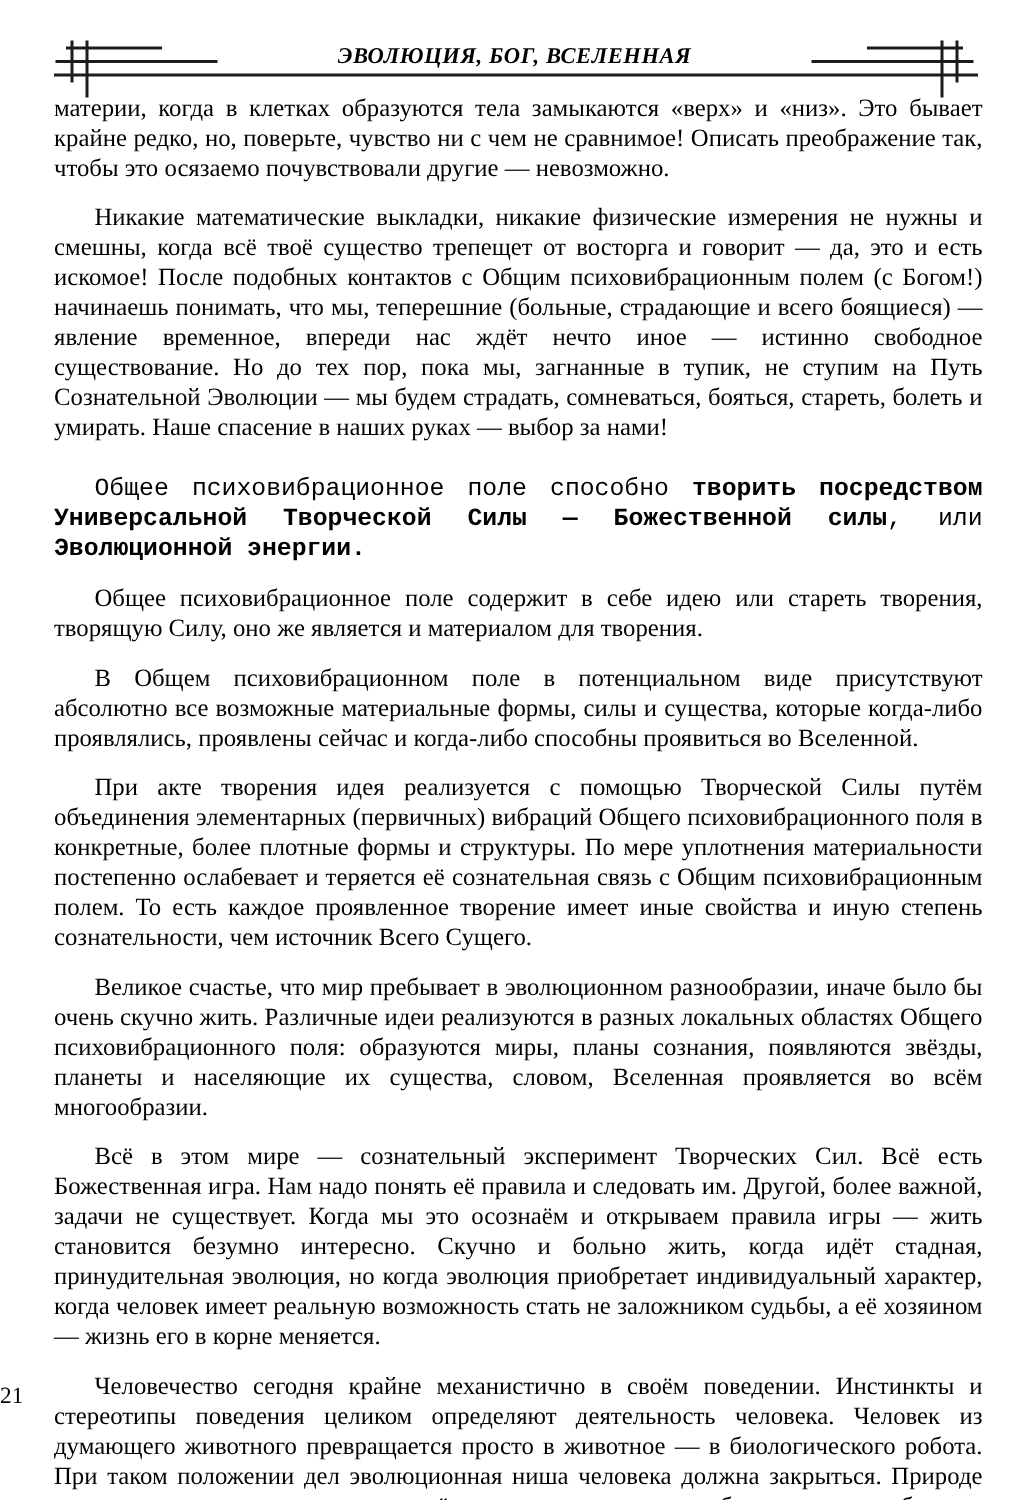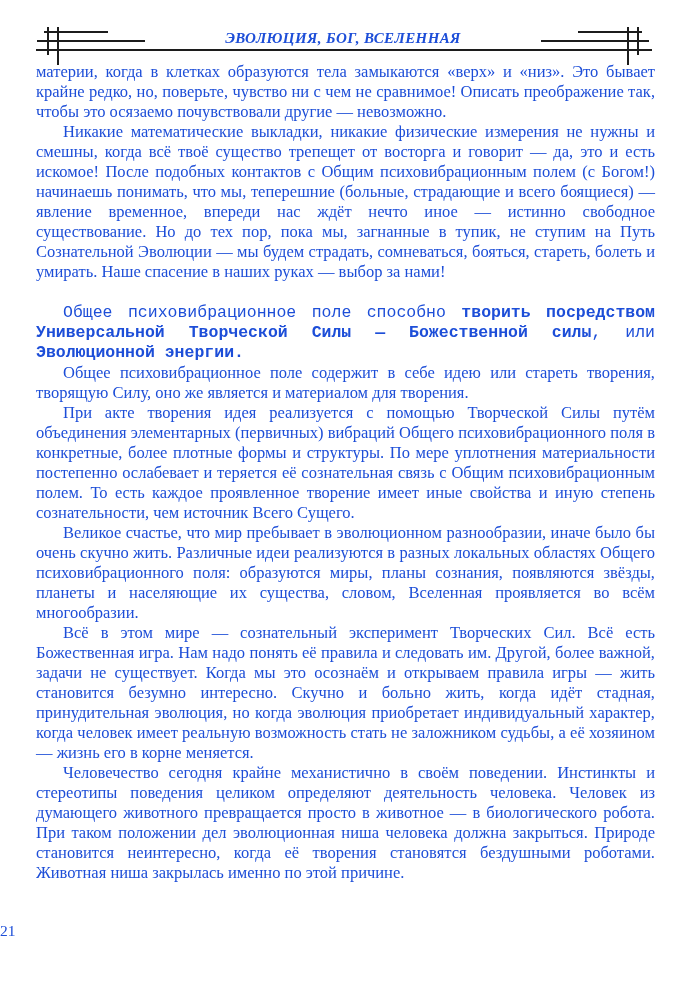--- a/index.html
+++ b/index.html
@@ -2,21 +2,21 @@
 <html lang="ru"><head>
 <meta charset="utf-8">
 <style>
   html, body { margin: 0; padding: 0; background: #e8e8e8; }
   .page {
     position: relative;
     width: 686px;
     height: 1000px;
     margin: 0 auto;
     background: #ffffff;
-    color: #1d4ed8;
+    color: #000000;
     font-family: "Liberation Serif", "DejaVu Serif", serif;
     overflow: hidden;
   }
   
   .page-header { position: absolute; top: 0; left: 0; right: 0; height: 60px; }
   .orn { position: absolute; background: #1c1c1c; }
   .rule    { left: 36px; right: 34px; top: 49px; height: 2px; }
   .orn-l1  { left: 44px;  top: 31px; width: 64px;  height: 2px; }
   .orn-l2  { left: 37px;  top: 40px; width: 108px; height: 2px; }
   .orn-lv1 { left: 47px;  top: 27px; width: 2px;   height: 28px; }
@@ -33,21 +33,21 @@
   }
   
   .page-text {
     position: absolute; top: 62px; left: 36px; right: 31px;
     text-align: justify;
     font-size: 16.5px;
     line-height: 20px;
     hyphens: auto;
   }
   .page-text p { margin: 0; }
-  .page-text p.indent { text-indent: 27px; }
+  .page-text p.indent { text-indent: 27px; margin-top: 13px; }
   .page-text p.space-before { margin-top: 21px; font-family: Liberation Mono, monospace; }
   .page-text .bold { font-weight: bold; }
   
   .page-footer {
     position: absolute; left: 0; right: 14px; top: 922px;
     font-size: 15.5px;
   }
 </style>
 </head>
 <body>
@@ -65,20 +65,21 @@
     <div class="orn orn-rv1"></div>
     <div class="orn orn-rv2"></div>
     <div class="running-title">ЭВОЛЮЦИЯ, БОГ, ВСЕЛЕННАЯ</div>
   </header>
 
   <main class="page-text">
       <p class=""><span>материи, когда в клетках образуются тела замыкаются «верх» и «низ». Это бывает крайне редко, но, поверьте, чувство ни с чем не сравнимое! Описать преображение так, чтобы это осязаемо почувствовали другие — невозможно.</span></p>
       <p class="indent"><span>Никакие математические выкладки, никакие физические измерения не нужны и смешны, когда всё твоё существо трепещет от восторга и говорит — да, это и есть искомое! После подобных контактов с Общим психовибрационным полем (с Богом!) начинаешь понимать, что мы, теперешние (больные, страдающие и всего боящиеся) — явление временное, впереди нас ждёт нечто иное — истинно свободное существование. Но до тех пор, пока мы, загнанные в тупик, не ступим на Путь Сознательной Эволюции — мы будем страдать, сомневаться, бояться, стареть, болеть и умирать. Наше спасение в наших руках — выбор за нами!</span></p>
       <p class="indent space-before"><span>Общее психовибрационное поле способно </span><span class="bold">творить посредством Универсальной Творческой Силы — Божественной силы</span><span>, или </span><span class="bold">Эволюционной энергии.</span></p>
       <p class="indent"><span>Общее психовибрационное поле содержит в себе идею или стареть творения, творящую Силу, оно же является и материалом для творения.</span></p>
+      <p class="indent"><span>В Общем психовибрационном поле в потенциальном виде присутствуют абсолютно все возможные материальные формы, силы и существа, которые когда-либо проявлялись, проявлены сейчас и когда-либо способны проявиться во Вселенной.</span></p>
       <p class="indent"><span>При акте творения идея реализуется с помощью Творческой Силы путём объединения элементарных (первичных) вибраций Общего психовибрационного поля в конкретные, более плотные формы и структуры. По мере уплотнения материальности постепенно ослабевает и теряется её сознательная связь с Общим психовибрационным полем. То есть каждое проявленное творение имеет иные свойства и иную степень сознательности, чем источник Всего Сущего.</span></p>
       <p class="indent"><span>Великое счастье, что мир пребывает в эволюционном разнообразии, иначе было бы очень скучно жить. Различные идеи реализуются в разных локальных областях Общего психовибрационного поля: образуются миры, планы сознания, появляются звёзды, планеты и населяющие их существа, словом, Вселенная проявляется во всём многообразии.</span></p>
       <p class="indent"><span>Всё в этом мире — сознательный эксперимент Творческих Сил. Всё есть Божественная игра. Нам надо понять её правила и следовать им. Другой, более важной, задачи не существует. Когда мы это осознаём и открываем правила игры — жить становится безумно интересно. Скучно и больно жить, когда идёт стадная, принудительная эволюция, но когда эволюция приобретает индивидуальный характер, когда человек имеет реальную возможность стать не заложником судьбы, а её хозяином — жизнь его в корне меняется.</span></p>
       <p class="indent"><span>Человечество сегодня крайне механистично в своём поведении. Инстинкты и стереотипы поведения целиком определяют деятельность человека. Человек из думающего животного превращается просто в животное — в биологического робота. При таком положении дел эволюционная ниша человека должна закрыться. Природе становится неинтересно, когда её творения становятся бездушными роботами. Животная ниша закрылась именно по этой причине.</span></p>
     </main>
 
   <footer class="page-footer">
     <span class="page-number">21</span>
   </footer>
 

